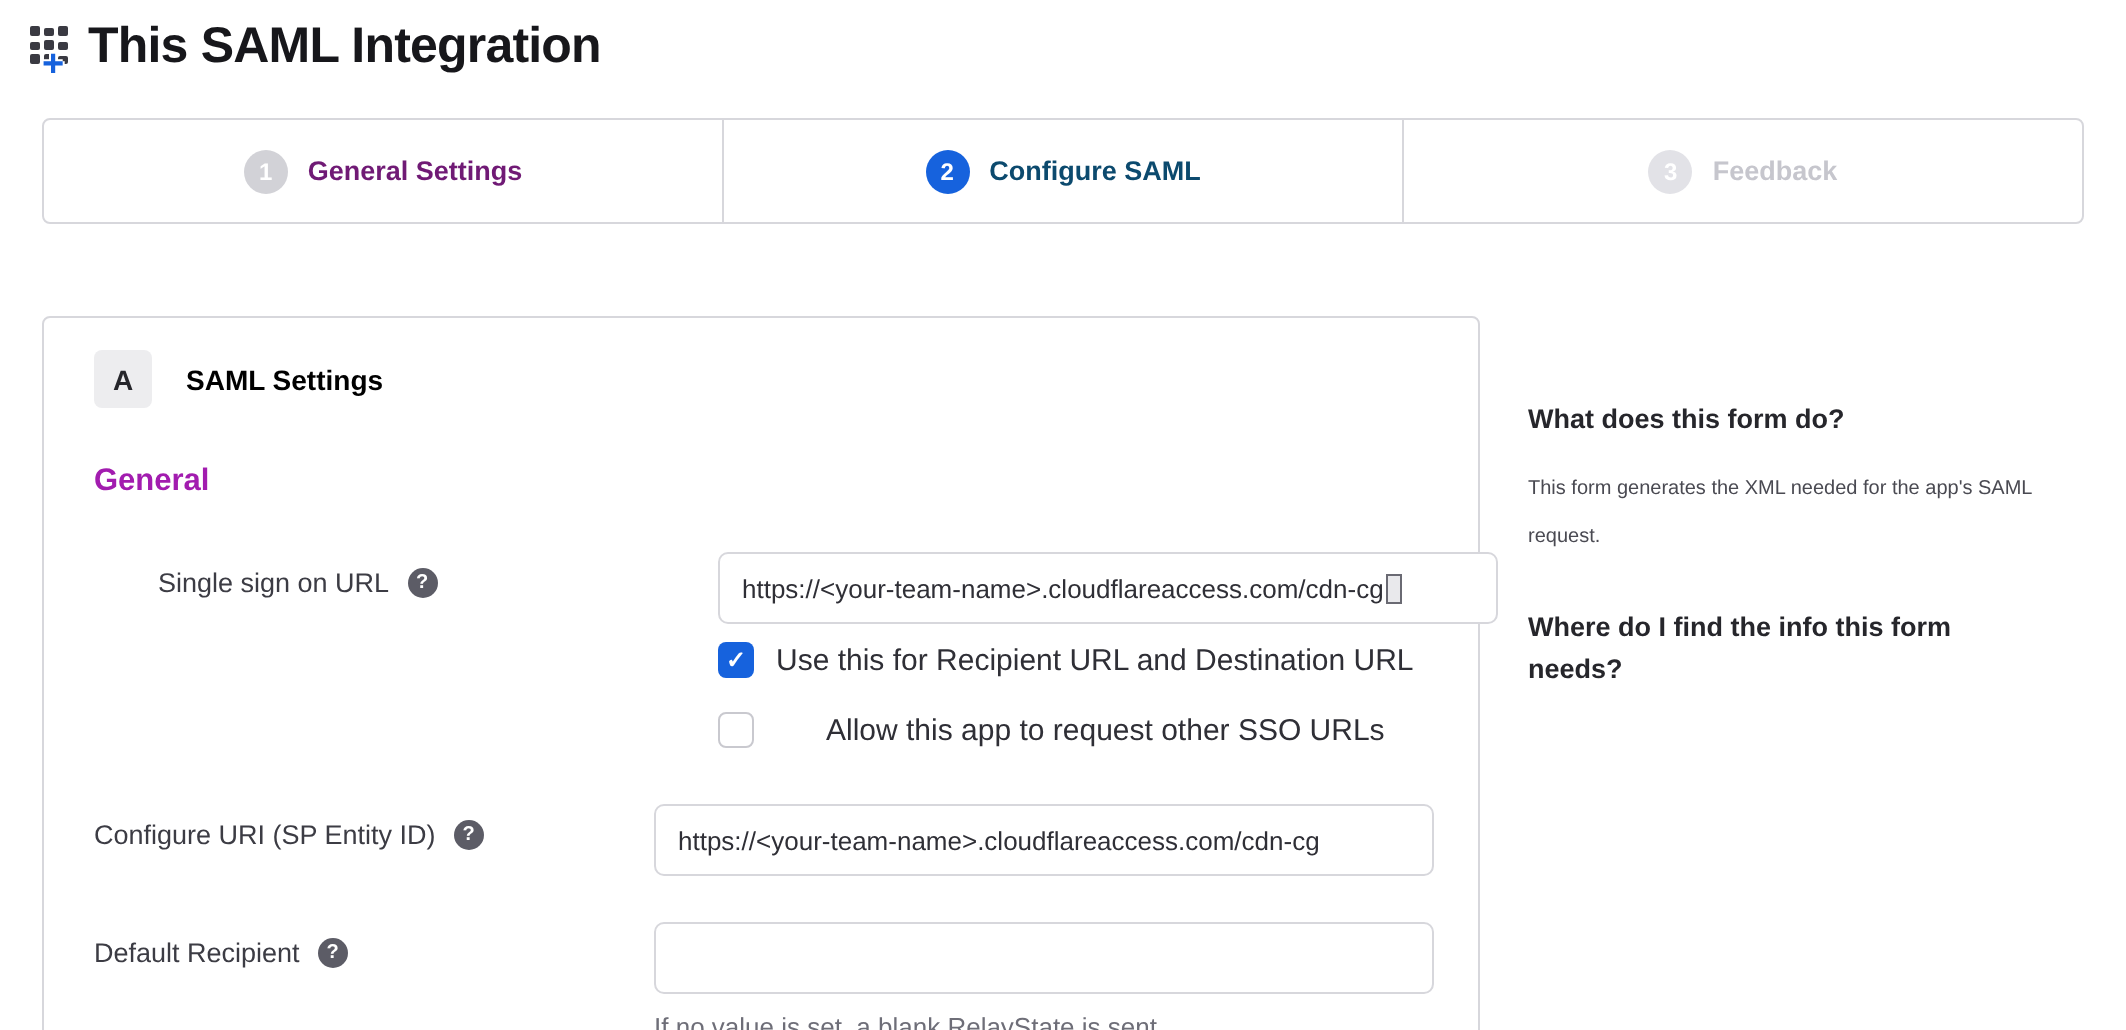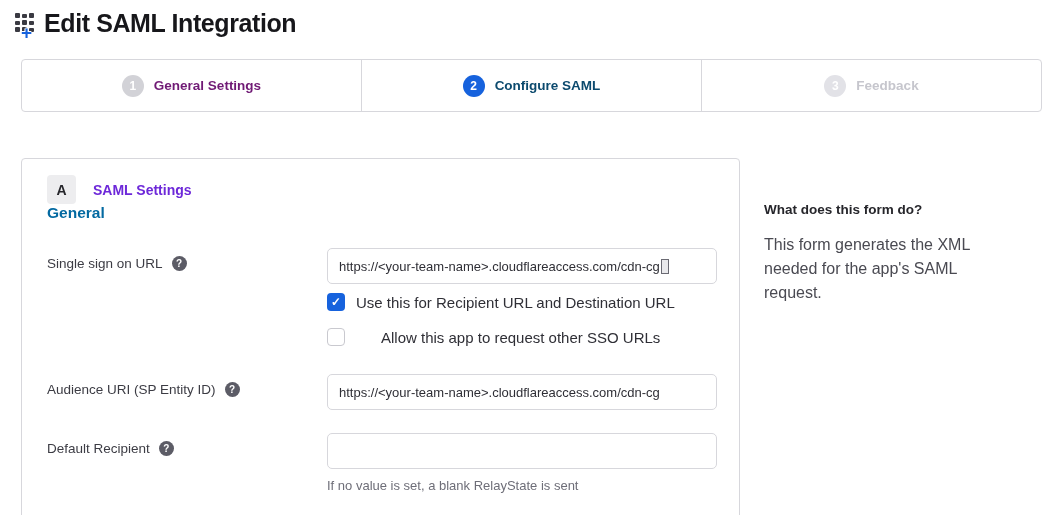--- a/index.html
+++ b/index.html
@@ -109,29 +109,30 @@
     background: #ededef;
     border-radius: 4px;
     display: flex;
     align-items: center;
     justify-content: center;
     font-size: 14px;
     font-weight: 700;
     color: #26262b;
     margin-right: 17px;
   }
-  .section-title { font-size: 14px; font-weight: 700; color: #6d28d9; }
+  .section-title { font-size: 14px; font-weight: 700; color: #000000; }
   .group-heading {
+    margin-top: 28px;
     font-size: 15.5px;
     font-weight: 700;
-    color: #0369a1;
+    color: #a21caf;
   }
 
   .field-row { display: flex; align-items: flex-start; }
-  .field-row.first { margin-top: 26px; }
+  .field-row.first { margin-top: 26px; margin-left: 32px; }
   .field-label-col {
     width: 280px;
     flex: 0 0 auto;
     padding-top: 8px;
     display: flex;
     align-items: center;
   }
   .field-label { font-size: 13.5px; color: #3c3c44; }
   .help-dot {
     width: 15px; height: 15px;
@@ -208,21 +209,21 @@
     width: 252px;
     padding-top: 41px;
   }
   .help-q {
     font-size: 13.5px;
     font-weight: 700;
     color: #26262b;
     line-height: 21px;
   }
   .help-a {
-    font-size: 16px;
+    font-size: 10px;
     color: #4a4a52;
     line-height: 24px;
   }
   .help-a.a1 { margin-top: 13px; }
   .help-q.q2 { margin-top: 22px; }
   .help-a.a2 { margin-top: 9px; }
 </style>
 </head>
 <body>
 
@@ -236,21 +237,21 @@
           <span class="sq"></span>
         <span class="sq dash"></span>
           <span class="sq"></span>
           <span class="sq dash"></span>
         <span class="sq"></span>
           <span class="sq"></span>
           <span class="sq dash"></span>
       </span>
       <span class="plus">+</span>
     </span>
-    <h1 class="page-title">Edit SAML Integration</h1>
+    <h1 class="page-title">This SAML Integration</h1>
   </div>
 
   <div class="wizard">
     <div class="step step--past">
       <span class="step-circle">1</span>
       <span class="step-label">General Settings</span>
     </div>
     <div class="step step--active">
       <span class="step-circle">2</span>
       <span class="step-label">Configure SAML</span>
@@ -290,21 +291,21 @@
           </div>
           <div class="checkbox-row cb2">
             <span class="checkbox checkbox--unchecked"></span>
             <span class="checkbox-label">Allow this app to request other SSO URLs</span>
           </div>
         </div>
       </div>
 
       <div class="field-row row-audience">
         <div class="field-label-col">
-          <span class="field-label">Audience URI (SP Entity ID)</span>
+          <span class="field-label">Configure URI (SP Entity ID)</span>
           <span class="help-dot">?</span>
         </div>
         <div class="control-col">
           <div class="text-input">
             <span>https://&lt;your-team-name&gt;.cloudflareaccess.com/cdn-cg</span>
           </div>
         </div>
       </div>
 
       <div class="field-row row-relay">
@@ -316,16 +317,17 @@
           <input class="text-input" type="text" value="" style="">
           <div class="field-hint">If no value is set, a blank RelayState is sent</div>
         </div>
       </div>
 
     </div>
 
     <div class="help-col">
       <div class="help-q q1">What does this form do?</div>
       <div class="help-a a1">This form generates the XML needed for the app's SAML request.</div>
+      <div class="help-q q2">Where do I find the info this form needs?</div>
     </div>
 
   </div>
 </div>
 
 </body></html>

